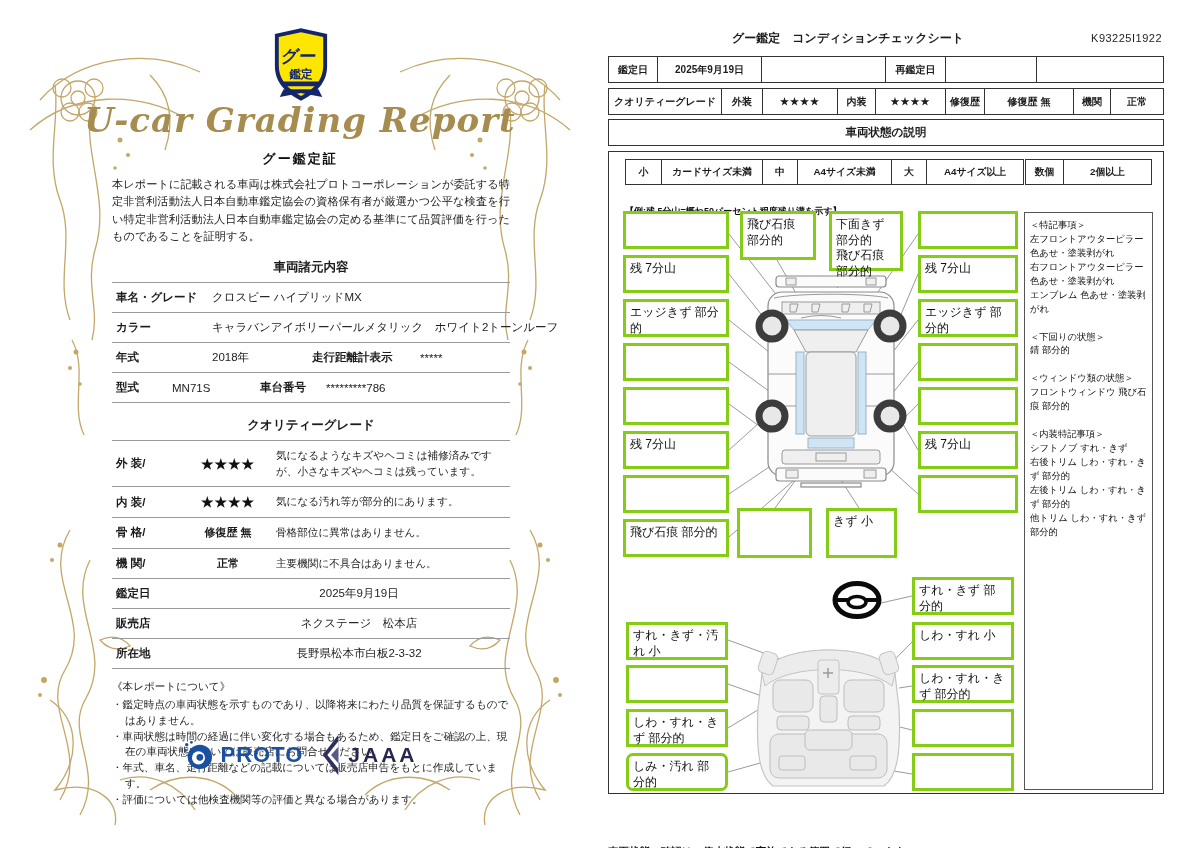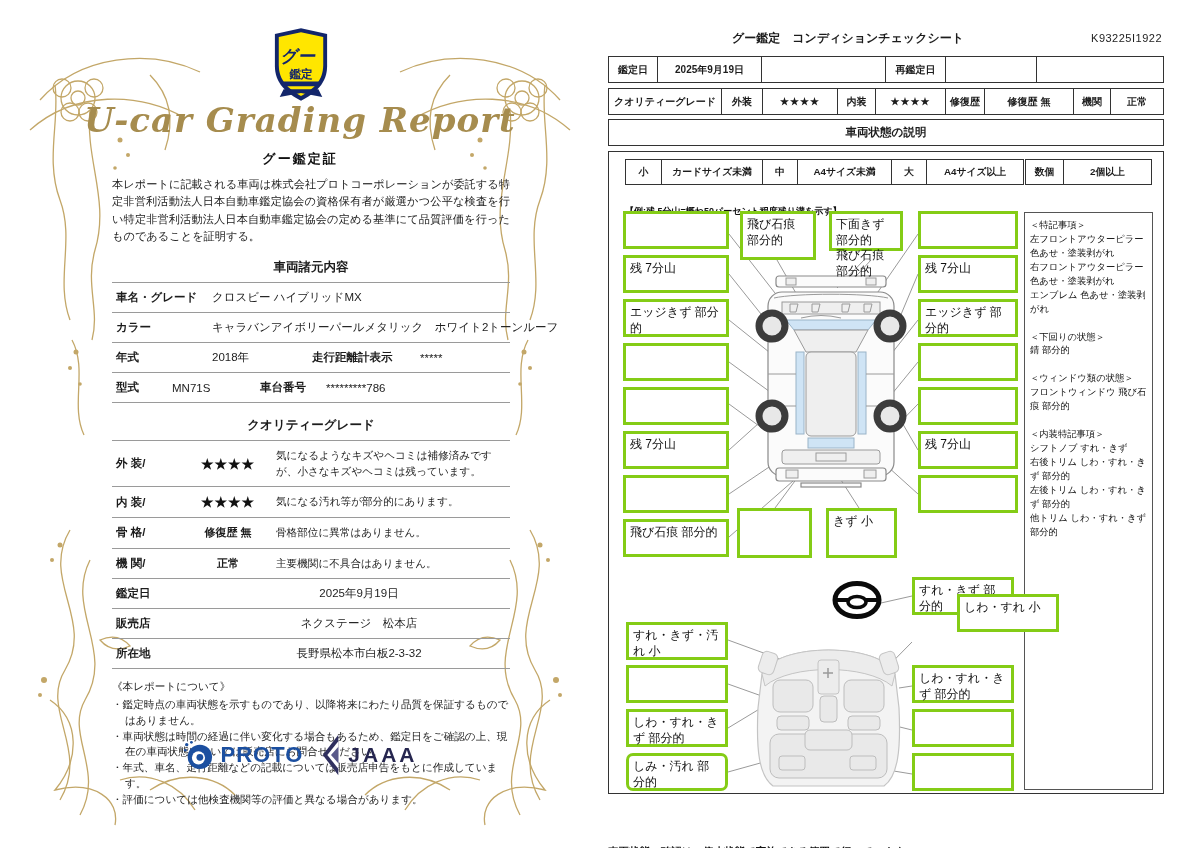--- a/index.html
+++ b/index.html
@@ -372,21 +372,21 @@
 
       <div class="cbox" style="left:309px; top:59px;  width:100px; height:38px;"></div>
       <div class="cbox" style="left:309px; top:103px; width:100px; height:38px;">残 7分山</div>
       <div class="cbox" style="left:309px; top:147px; width:100px; height:38px;">エッジきず 部分的</div>
       <div class="cbox" style="left:309px; top:191px; width:100px; height:38px;"></div>
       <div class="cbox" style="left:309px; top:235px; width:100px; height:38px;"></div>
       <div class="cbox" style="left:309px; top:279px; width:100px; height:38px;">残 7分山</div>
       <div class="cbox" style="left:309px; top:323px; width:100px; height:38px;"></div>
 
       <div class="cbox" style="left:131px; top:59px; width:76px; height:49px;">飛び石痕 部分的</div>
-      <div class="cbox" style="left:220px; top:59px; width:74px; height:40px;">
+      <div class="cbox" style="left:220px; top:59px; width:74px; height:60px;">
         <div>下面きず 部分的</div>
         <div>飛び石痕 部分的</div>
       </div>
       <div class="cbox" style="left:128px; top:356px; width:75px; height:50px;"></div>
       <div class="cbox" style="left:217px; top:356px; width:71px; height:50px;">きず 小</div>
 
       <div class="panel">＜特記事項＞
 左フロントアウターピラー
 色あせ・塗装剥がれ
 右フロントアウターピラー
@@ -428,21 +428,21 @@
         <rect class="iseat" x="24" y="104" width="117" height="44" rx="9"></rect>
         <rect class="iseat" x="59" y="100" width="47" height="20" rx="5"></rect>
         <rect class="iseat" x="33" y="126" width="26" height="14" rx="3"></rect>
         <rect class="iseat" x="104" y="126" width="26" height="14" rx="3"></rect>
       </svg>
 
       <div class="cbox" style="left:17px; top:470px; width:102px; height:38px;">すれ・きず・汚れ 小</div>
       <div class="cbox" style="left:17px; top:513px; width:102px; height:38px;"></div>
       <div class="cbox" style="left:17px; top:557px; width:102px; height:38px;">しわ・すれ・きず 部分的</div>
       <div class="cbox" style="left:17px; top:601px; width:102px; height:38px;border-radius:7px;">しみ・汚れ 部分的</div>
-      <div class="cbox" style="left:303px; top:442px; width:102px; height:38px;margin-left:45px;">しわ・すれ 小</div>
+      <div class="cbox" style="left:303px; top:470px; width:102px; height:38px;">しわ・すれ 小</div>
       <div class="cbox" style="left:303px; top:513px; width:102px; height:38px;">しわ・すれ・きず 部分的</div>
       <div class="cbox" style="left:303px; top:557px; width:102px; height:38px;"></div>
       <div class="cbox" style="left:303px; top:601px; width:102px; height:38px;"></div>
     </div>
 
     <div class="footnote">車両状態の確認は、停止状態で実施できる範囲で行っています。</div>
   </div>
 </div>
 
 </body></html>

